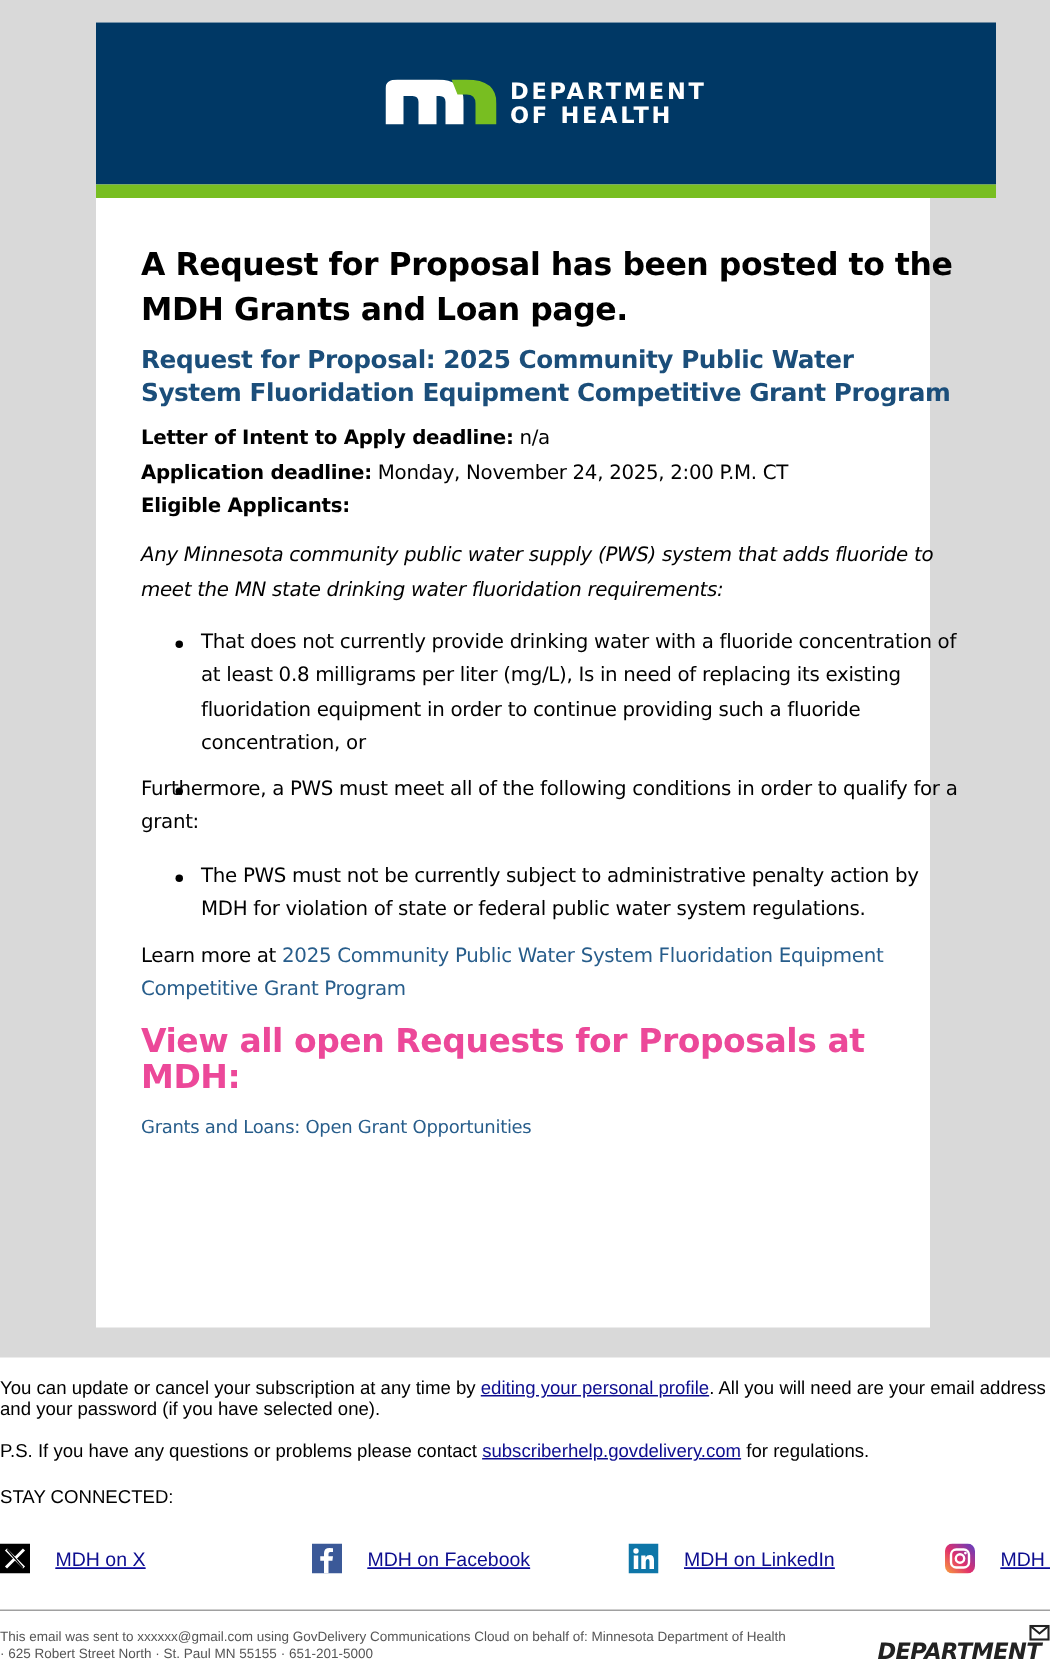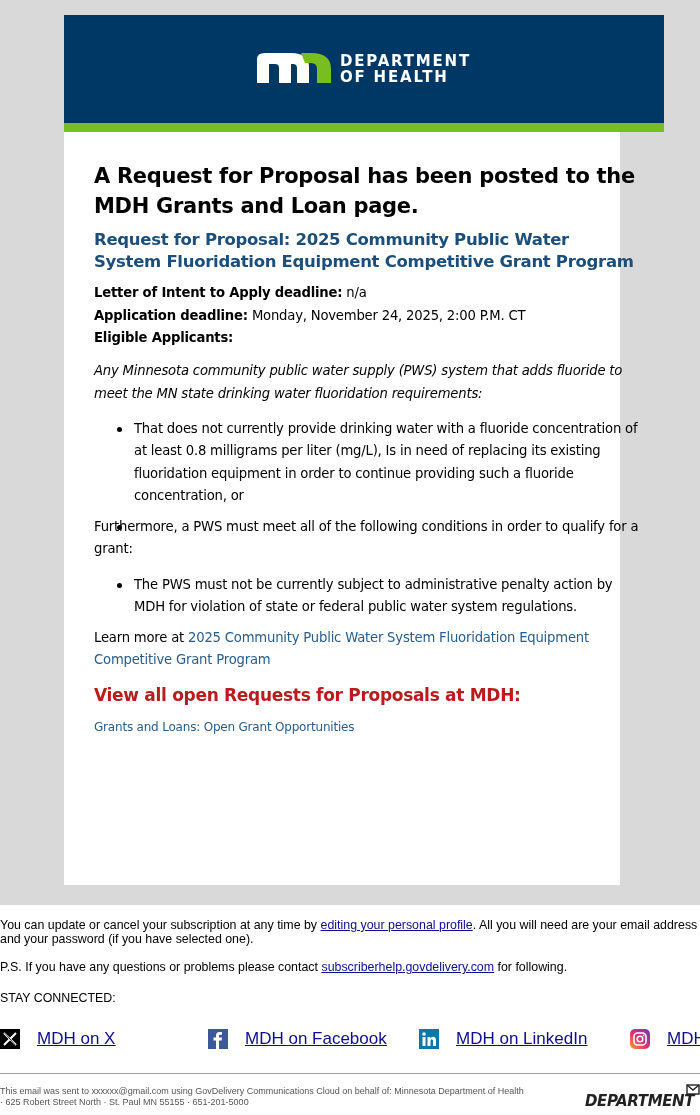--- a/index.html
+++ b/index.html
@@ -22,29 +22,29 @@
   .h1 { font-size: 21px; font-weight: bold; line-height: 30px; color: #000; letter-spacing: -0.3px; }
   .h2 { margin-top: 8px; font-size: 16.5px; font-weight: bold; line-height: 22px; color: #1b4e7a; letter-spacing: -0.3px; }
   .meta { margin-top: 9px; font-size: 13.2px; line-height: 22.5px; letter-spacing: -0.2px; }
   .meta b { font-weight: bold; }
   .intro { margin-top: 9px; font-size: 13.2px; line-height: 23px; font-style: italic; letter-spacing: -0.2px; }
   ul.bullets { margin-top: 13px; margin-left: 40px; list-style: none; }
   ul.bullets li { position: relative; font-size: 13.2px; line-height: 22.5px; margin-bottom: 8px; letter-spacing: -0.2px; }
   ul.bullets li .dot { position: absolute; left: -17px; top: 9px; width: 5px; height: 5px; border-radius: 50%; background: #000; }
   .para { margin-top: 13px; font-size: 13.2px; line-height: 22.5px; letter-spacing: -0.2px; }
   .link { color: #275d8b; text-decoration: none; }
-  .h3 { margin-top: 11px; font-size: 17px; font-weight: bold; line-height: 24px; color: #b91c1c; letter-spacing: -0.3px; }
+  .h3 { margin-top: 11px; font-size: 22px; font-weight: bold; line-height: 24px; color: #ec4899; letter-spacing: -0.3px; }
   .opps { margin-top: 10px; font-size: 12px; line-height: 20px; letter-spacing: -0.2px; }
 
   .footer { position: absolute; left: 0; top: 919px; width: 700px; font-family: "Liberation Sans", sans-serif; font-size: 12.4px; line-height: 13.5px; color: #000; }
   .footer a { color: #0d0d8f; text-decoration: underline; }
   .f-p2 { margin-top: 15px; }
   .f-p3 { margin-top: 17px; }
 
-  .social { position: absolute; top: 1028px; left: 0; width: 668px; height: 22px; font-family: "Liberation Sans", sans-serif; font-size: 17px; }
+  .social { position: absolute; top: 1028px; left: 0; width: 668px; height: 22px; font-family: "Liberation Sans", sans-serif; font-size: 13px; }
   .s-item { position: absolute; top: 0; height: 22px; display: flex; align-items: center; }
   .s-icon { width: 20px; height: 20px; display: flex; align-items: center; justify-content: center; }
   .s-label { margin-left: 17px; color: #0d0d8f; text-decoration: underline; white-space: nowrap; }
 
   .rule { position: absolute; left: 0; top: 1073px; width: 700px; height: 1px; background: #a0a0a0; }
 
   .legal { position: absolute; left: 0; top: 1086px; width: 590px; font-family: "Liberation Sans", sans-serif; font-size: 9px; line-height: 11px; color: #555; }
 
   .govd { position: absolute; left: 585px; top: 1082px; width: 115px; height: 30px; }
   .govd-text { position: absolute; left: 0; top: 10px; font-family: "DejaVu Sans", sans-serif; font-weight: bold; font-style: italic; font-size: 15px; color: #222; letter-spacing: -0.4px; white-space: nowrap; }
@@ -96,21 +96,21 @@
     <div class="para" style="margin-top:8px"><span>Learn more at </span><a class="link" href="#">2025 Community Public Water System Fluoridation Equipment Competitive Grant Program</a></div>
 
     <div class="h3">View all open Requests for Proposals at MDH:</div>
 
     <div class="opps"><a class="link" href="#">Grants and Loans: Open Grant Opportunities</a></div>
   </div>
 </div>
 
 <div class="footer">
   <div><span>You can update or cancel your subscription at any time by </span><a href="#">editing your personal profile</a><span>. All you will need are your email address and your password (if you have selected one).</span></div>
-  <div class="f-p2"><span>P.S. If you have any questions or problems please contact </span><a href="#">subscriberhelp.govdelivery.com</a><span> for following.</span></div>
+  <div class="f-p2"><span>P.S. If you have any questions or problems please contact </span><a href="#">subscriberhelp.govdelivery.com</a><span> for regulations.</span></div>
   <div class="f-p3">STAY CONNECTED:</div>
 </div>
 
 <div class="social">
   <a class="s-item" href="#" style="left:0">
     <span class="s-icon">
       <svg width="20" height="20" viewBox="0 0 20 20">
           <rect width="20" height="20" fill="#000"></rect>
           <path d="M4 4 L16 16 M16 4 L4 16" stroke="#fff" stroke-width="2"></path>
           <path d="M4.8 4 L15.2 16" stroke="#000" stroke-width="0.8"></path>

